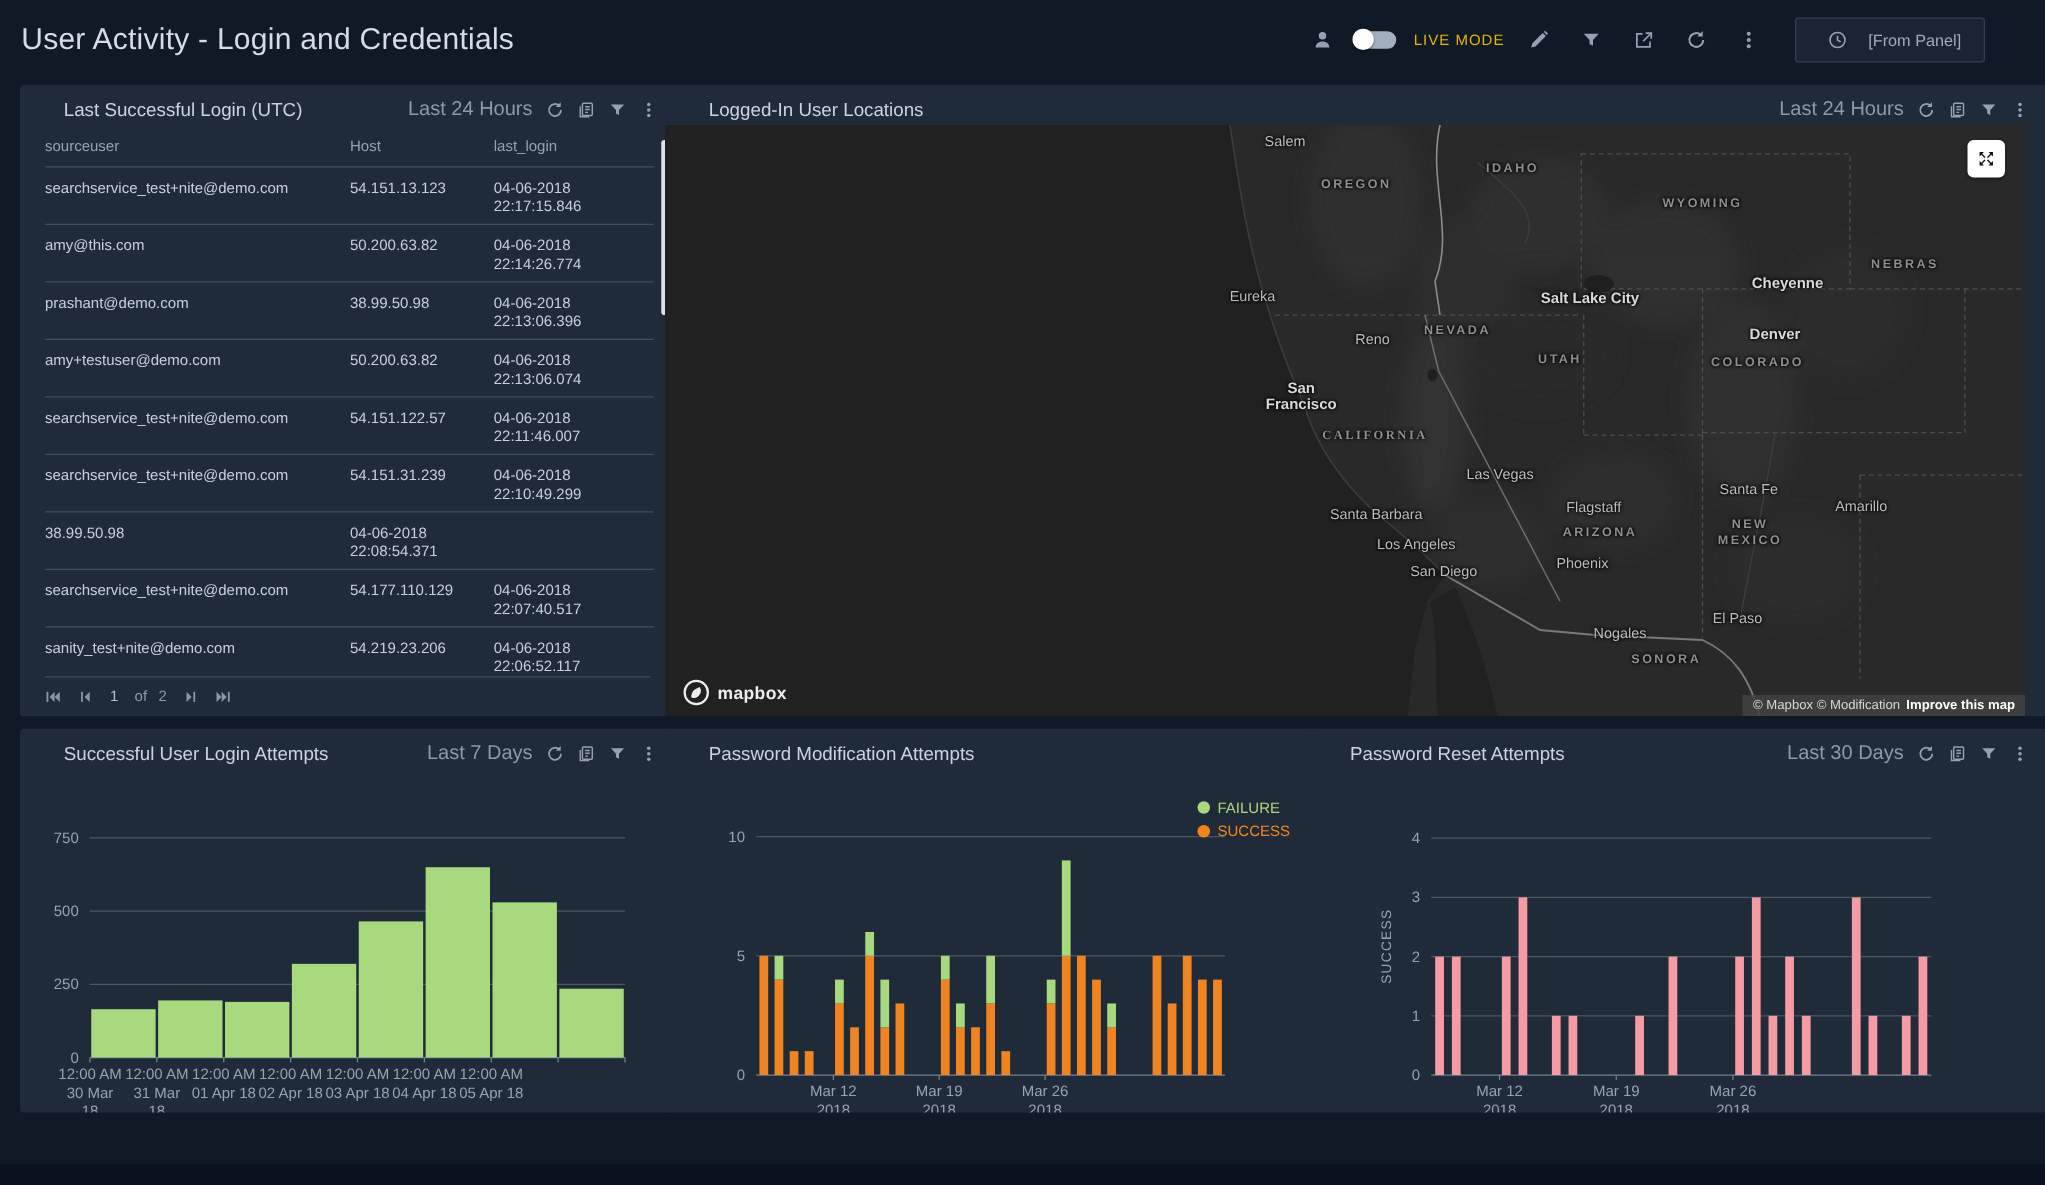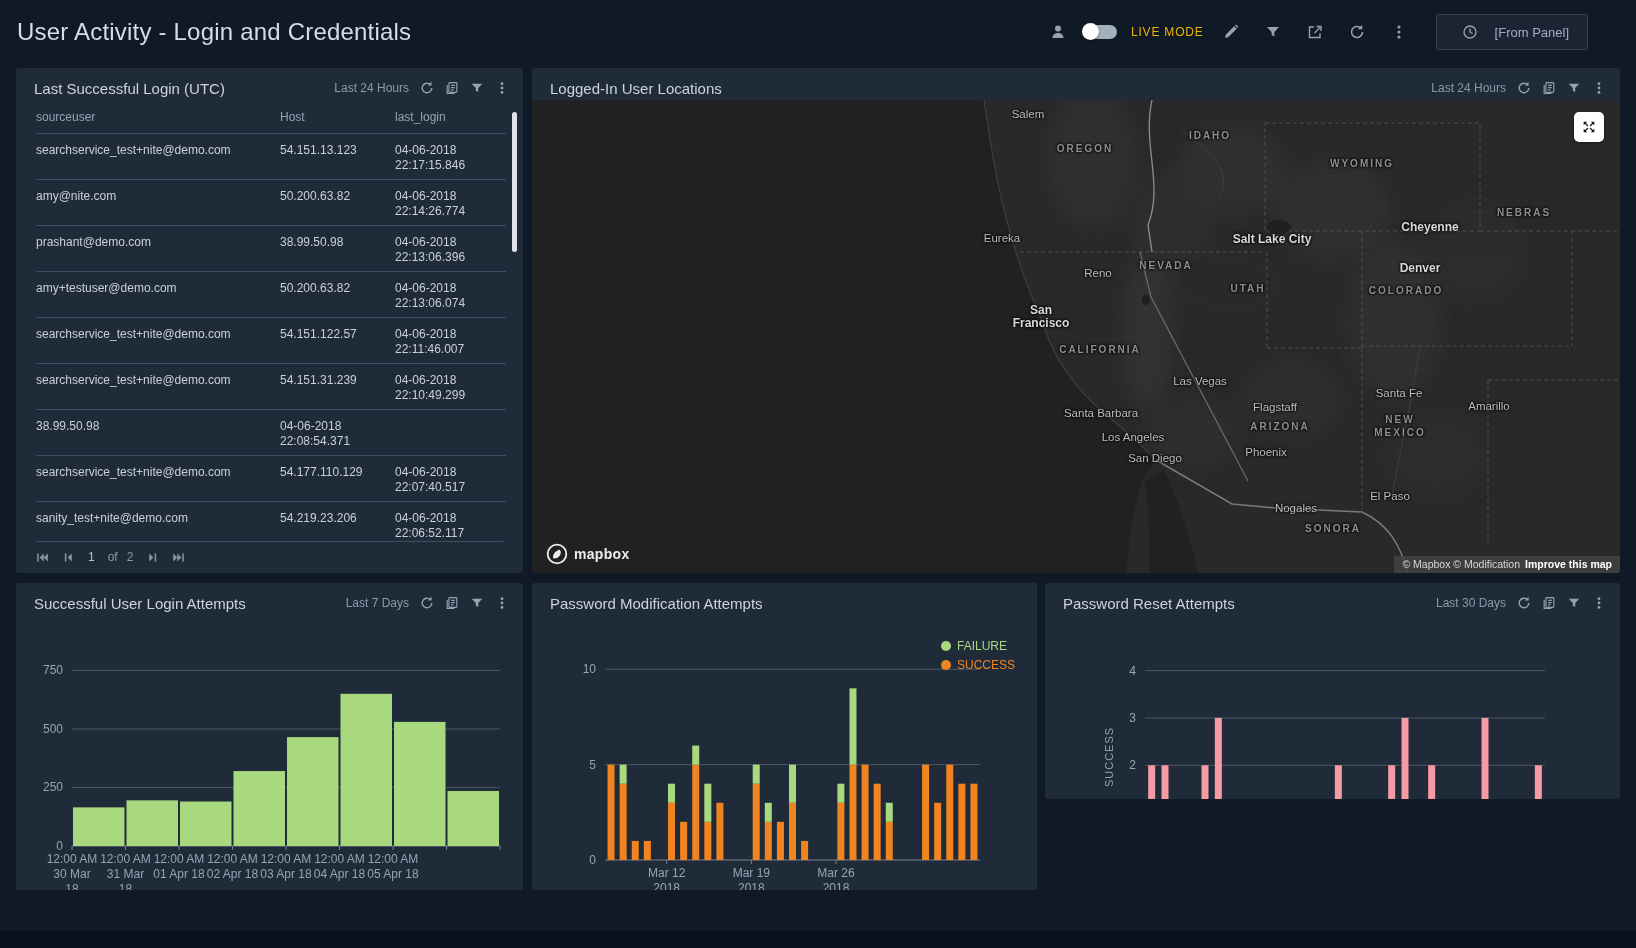--- a/index.html
+++ b/index.html
@@ -12,30 +12,30 @@
   .hdr-right{position:absolute;right:48px;top:0;height:64px;display:flex;align-items:center;gap:12px;}
   .icon{display:inline-flex;align-items:center;justify-content:center;color:#97a1b0;cursor:pointer;}
   .icon svg{width:16px;height:16px;display:block;}
   .hdr-right .icon{padding:0 7px;}
   .toggle{width:34px;height:14px;border-radius:7px;background:#a4afbd;position:relative;cursor:pointer;margin-left:-2px;}
   .toggle .knob{position:absolute;left:-1px;top:-2px;width:17px;height:17px;border-radius:50%;background:#fff;box-shadow:0 1px 2px rgba(0,0,0,.5);}
   .live-label{font-size:12px;color:#eab308;letter-spacing:.8px;margin-left:2px;}
   .from-panel{height:34px;display:flex;align-items:center;gap:10px;padding:0 18px;margin-left:10px;
               background:#1a2433;border:1px solid #32405a;border-radius:3px;color:#a0acbd;font-size:13px;cursor:pointer;}
   
-  .panel{position:absolute;background:#202b3a;border-radius:3px;overflow:hidden;}
+  .panel{position:absolute;background:#202b3a;border-radius:3px;overflow:hidden;padding-left:17px;}
   #p-table{left:16px;top:68px;width:507px;height:505px;}
   #p-map{left:532px;top:68px;width:1088px;height:505px;}
   #p-chart1{left:16px;top:583px;width:507px;height:307px;}
   #p-chart2{left:532px;top:583px;width:505px;height:307px;}
-  #p-chart3{left:1045px;top:583px;width:575px;height:216px;}
+  #p-chart3{left:1045px;top:583px;width:575px;height:307px;}
   .phead{height:32px;display:flex;align-items:center;justify-content:space-between;padding:4px 14px 0 18px;}
   .ptitle{font-size:15px;color:#ccd3dd;}
   .pctrl{display:flex;align-items:center;gap:11px;}
-  .ptime{font-size:12px;color:#8e99a8;cursor:pointer;text-align:right;}
+  .ptime{font-size:16px;color:#8e99a8;cursor:pointer;text-align:right;}
   .pctrl .icon svg{width:14px;height:14px;}
   
   .tbl{position:absolute;left:20px;right:17px;top:36px;font-size:12px;}
   .trow{display:grid;grid-template-columns:244px 115px 1fr;border-top:1px solid #414e61;padding:9px 0 0 0;height:36px;color:#c9d0da;}
   .trow.head{border-top:none;color:#97a2b1;height:23px;padding-top:6px;}
   .trow .c{padding-right:6px;overflow:hidden;white-space:nowrap;}
   .trow .dt div{line-height:15px;}
   .scroll-thumb{position:absolute;right:6px;top:44px;width:5px;height:140px;border-radius:3px;background:#dfe3e9;cursor:pointer;}
   .pager{position:absolute;left:20px;right:20px;bottom:9px;border-top:1px solid #414e61;padding-top:8px;display:flex;align-items:center;gap:13px;}
   .pager .icon{color:#8b96a5;}
@@ -171,21 +171,21 @@
       </div>
       <div class="trow">
         <span class="c">searchservice_test+nite@demo.com</span>
         <span class="c">54.151.13.123</span>
         <span class="c dt">
           <div>04-06-2018</div>
           <div>22:17:15.846</div>
         </span>
       </div>
       <div class="trow">
-        <span class="c">amy@nite.com</span>
+        <span class="c">amy@this.com</span>
         <span class="c">50.200.63.82</span>
         <span class="c dt">
           <div>04-06-2018</div>
           <div>22:14:26.774</div>
         </span>
       </div>
       <div class="trow">
         <span class="c">prashant@demo.com</span>
         <span class="c">38.99.50.98</span>
         <span class="c dt">
@@ -377,21 +377,21 @@
         <span class="mlabel city" style="left: 470px; top: 138px;">Eureka</span>
         <span class="mlabel city-lg" style="left: 898px; top: 127px;">Cheyenne</span>
         <span class="mlabel city-lg" style="left: 740px; top: 139px;">Salt Lake City</span>
         <span class="mlabel state" style="left: 634px; top: 165px;">NEVADA</span>
         <span class="mlabel city" style="left: 566px; top: 173px;">Reno</span>
         <span class="mlabel city-lg" style="left: 888px; top: 168px;">Denver</span>
         <span class="mlabel state" style="left: 716px; top: 188px;">UTAH</span>
         <span class="mlabel state" style="left: 874px; top: 190px;">COLORADO</span>
         <span class="mlabel city-lg" style="left: 509px; top: 217px;">San
 Francisco</span>
-        <span class="mlabel state" style="left: 568px; top: 249px;">CALIFORNIA</span>
+        <span class="mlabel state" style="left: 568px; top: 249px; font-family: Liberation Serif, serif;">CALIFORNIA</span>
         <span class="mlabel city" style="left: 668px; top: 281px;">Las Vegas</span>
         <span class="mlabel city" style="left: 867px; top: 293px;">Santa Fe</span>
         <span class="mlabel city" style="left: 957px; top: 306px;">Amarillo</span>
         <span class="mlabel city" style="left: 743px; top: 307px;">Flagstaff</span>
         <span class="mlabel city" style="left: 569px; top: 313px;">Santa Barbara</span>
         <span class="mlabel state" style="left: 748px; top: 326px;">ARIZONA</span>
         <span class="mlabel state" style="left: 868px; top: 326px;">NEW
 MEXICO</span>
         <span class="mlabel city" style="left: 601px; top: 337px;">Los Angeles</span>
         <span class="mlabel city" style="left: 734px; top: 352px;">Phoenix</span>

